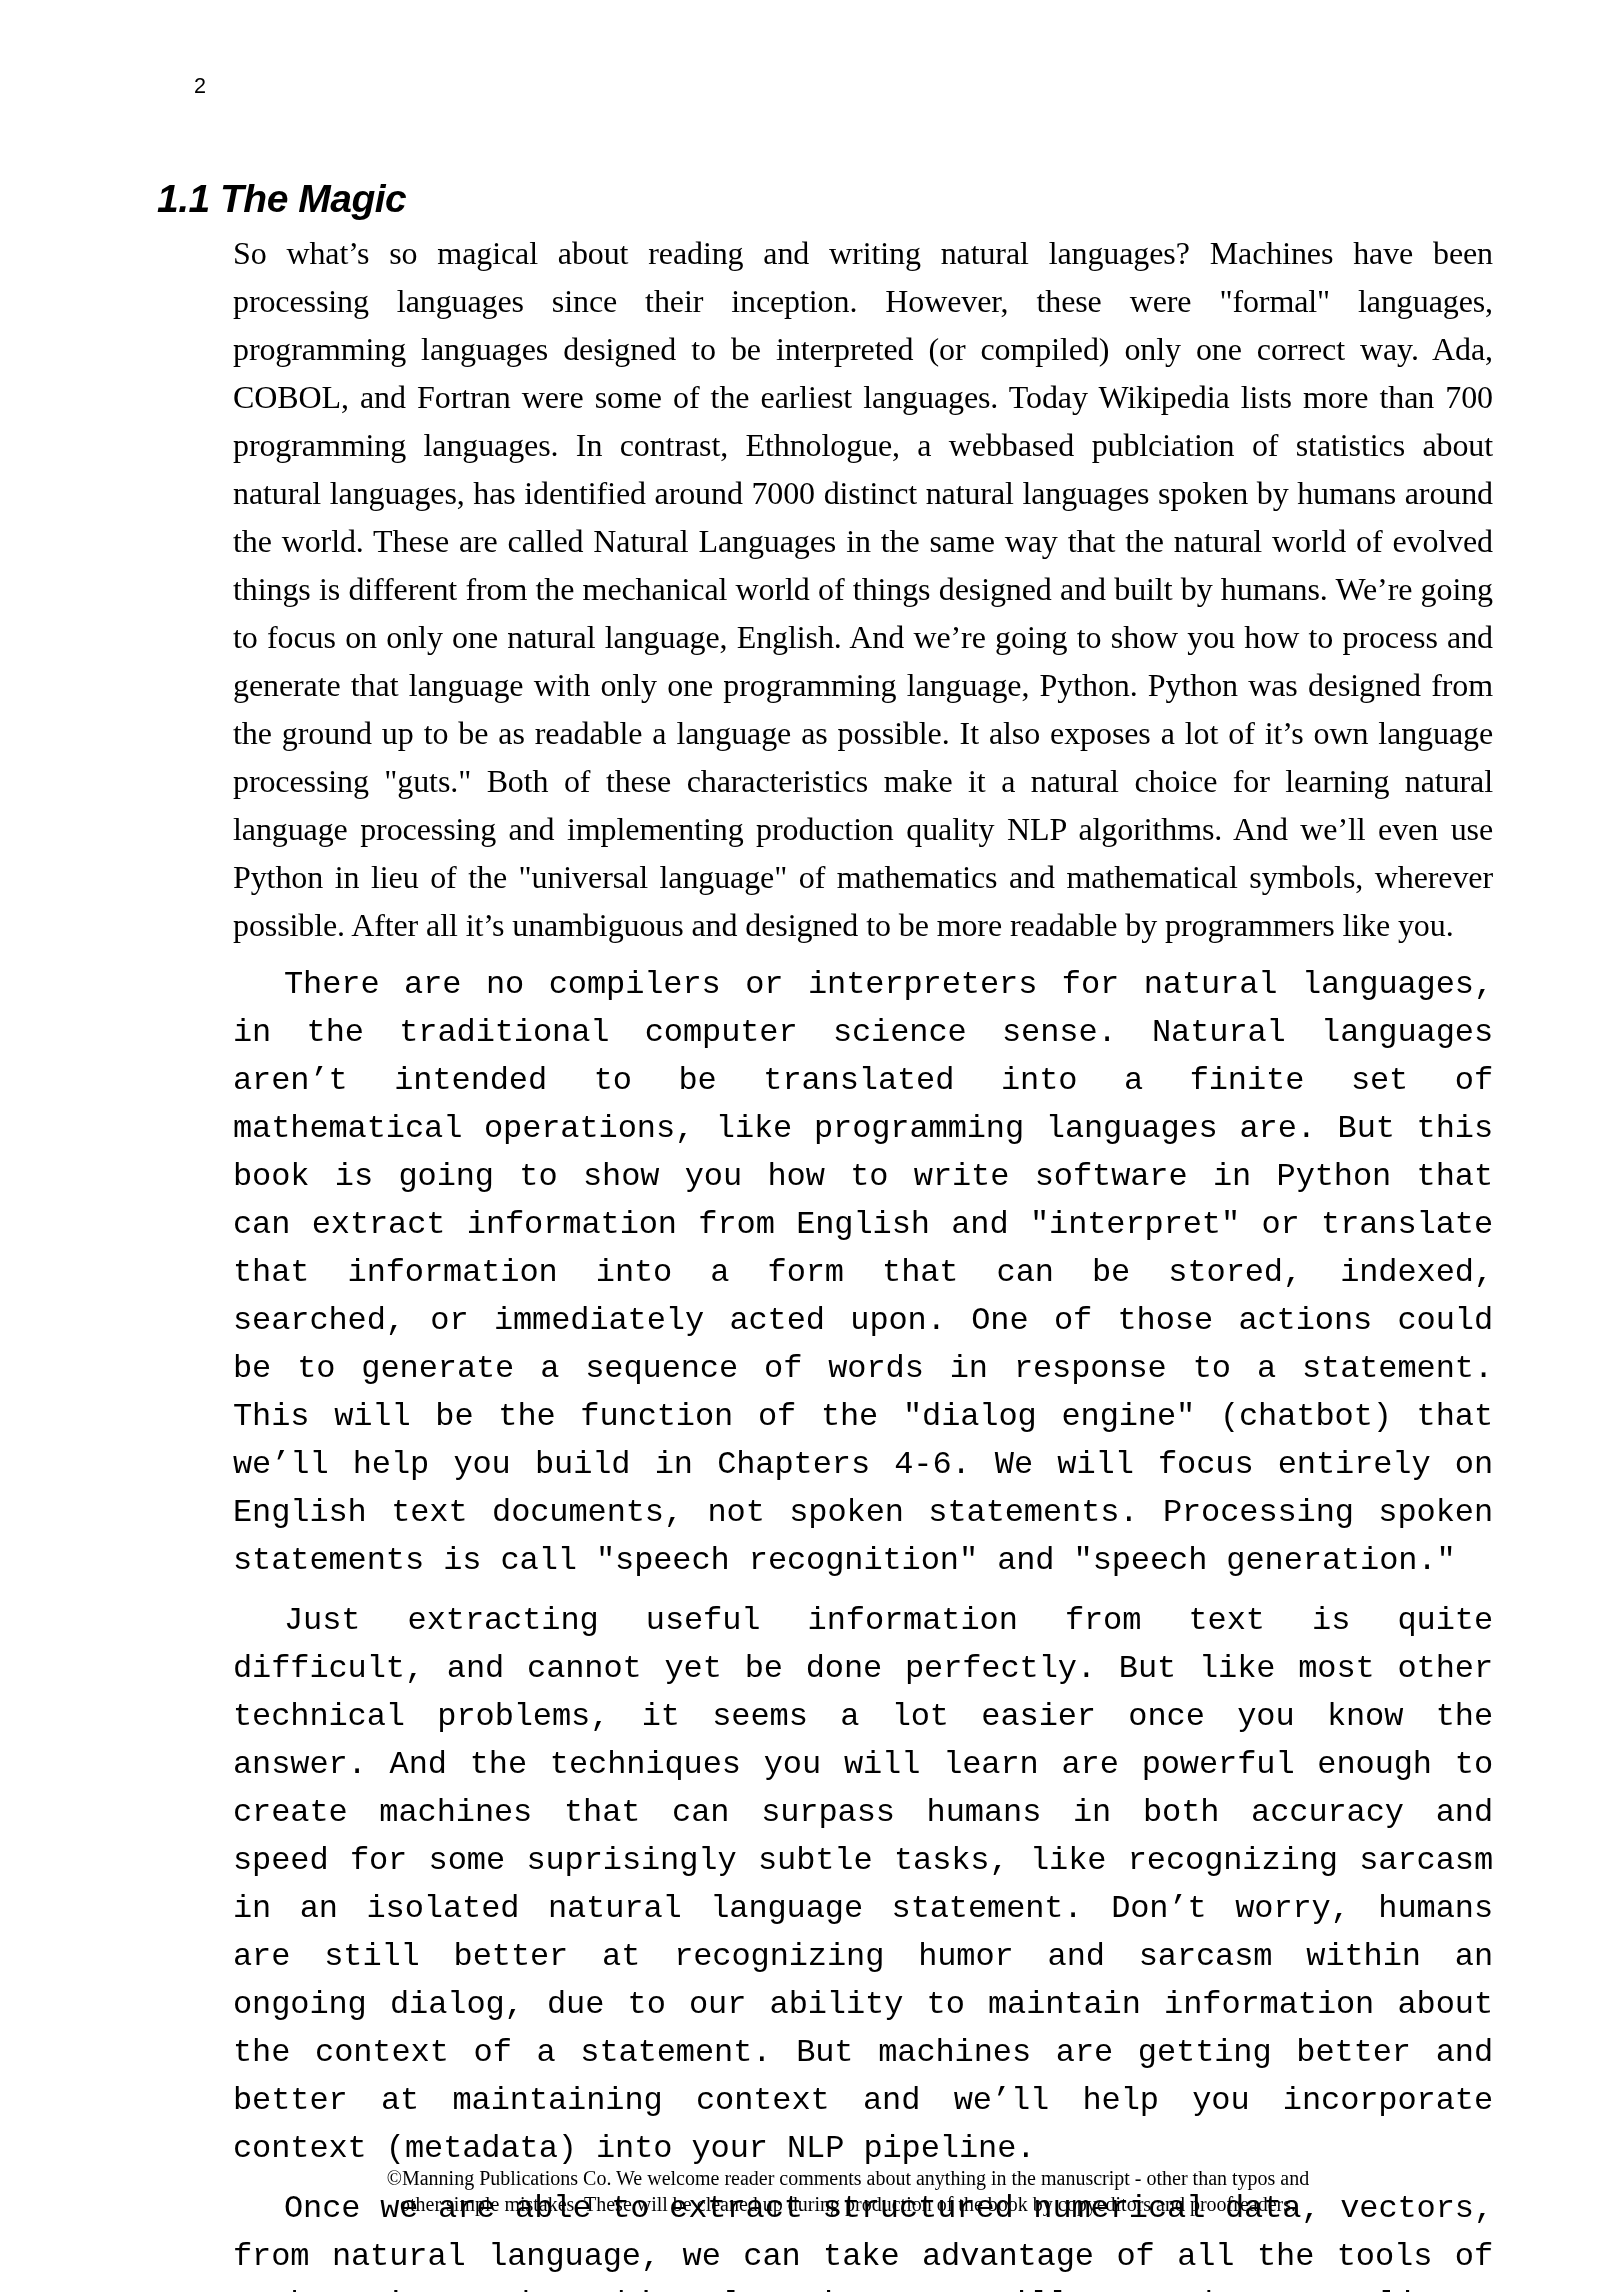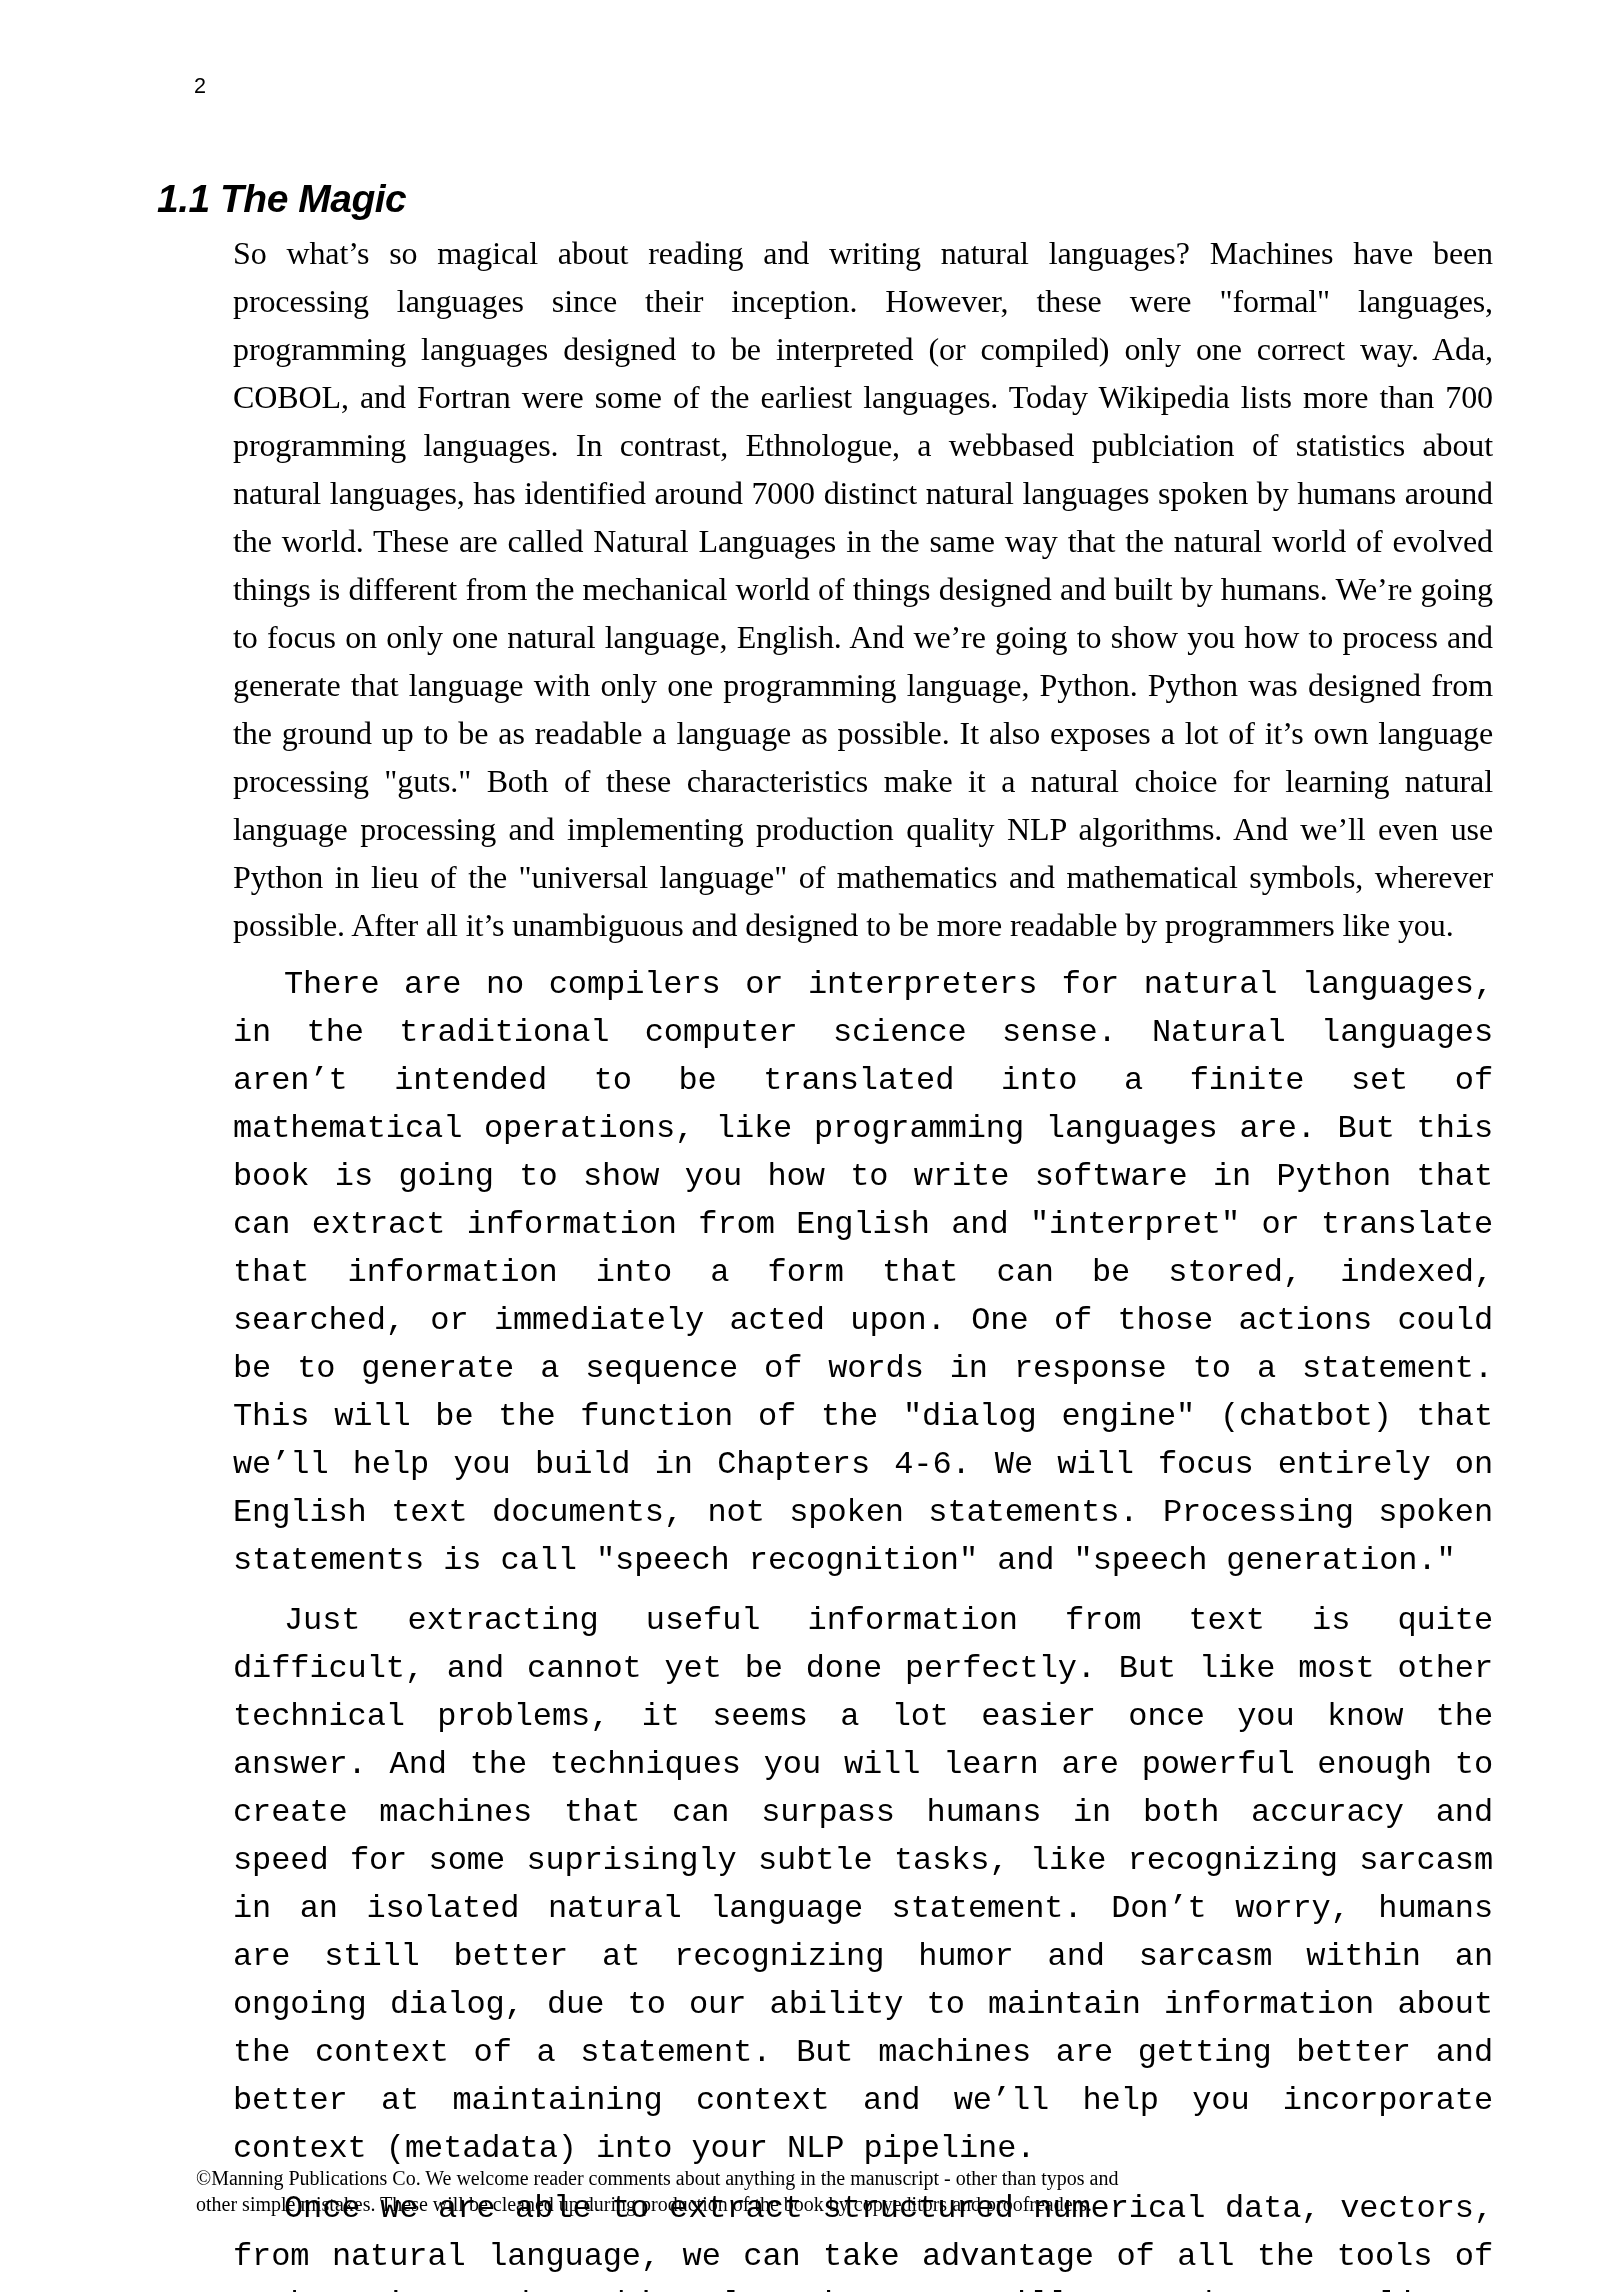--- a/index.html
+++ b/index.html
@@ -50,21 +50,21 @@
   }
   .body-text p.indent {
     text-indent: 51px;
     font-family: Liberation Mono, monospace;
   }
   .footer {
     position: absolute;
     left: 196px;
     top: 2166px;
     width: 1304px;
-    text-align: left;
+    text-align: center;
     font-family: "Liberation Serif", serif;
     font-size: 20px;
     line-height: 25.5px;
   }
   .footer div { white-space: nowrap; }
 </style>
 </head>
 <body>
 
 <div class="page-number">2</div>

